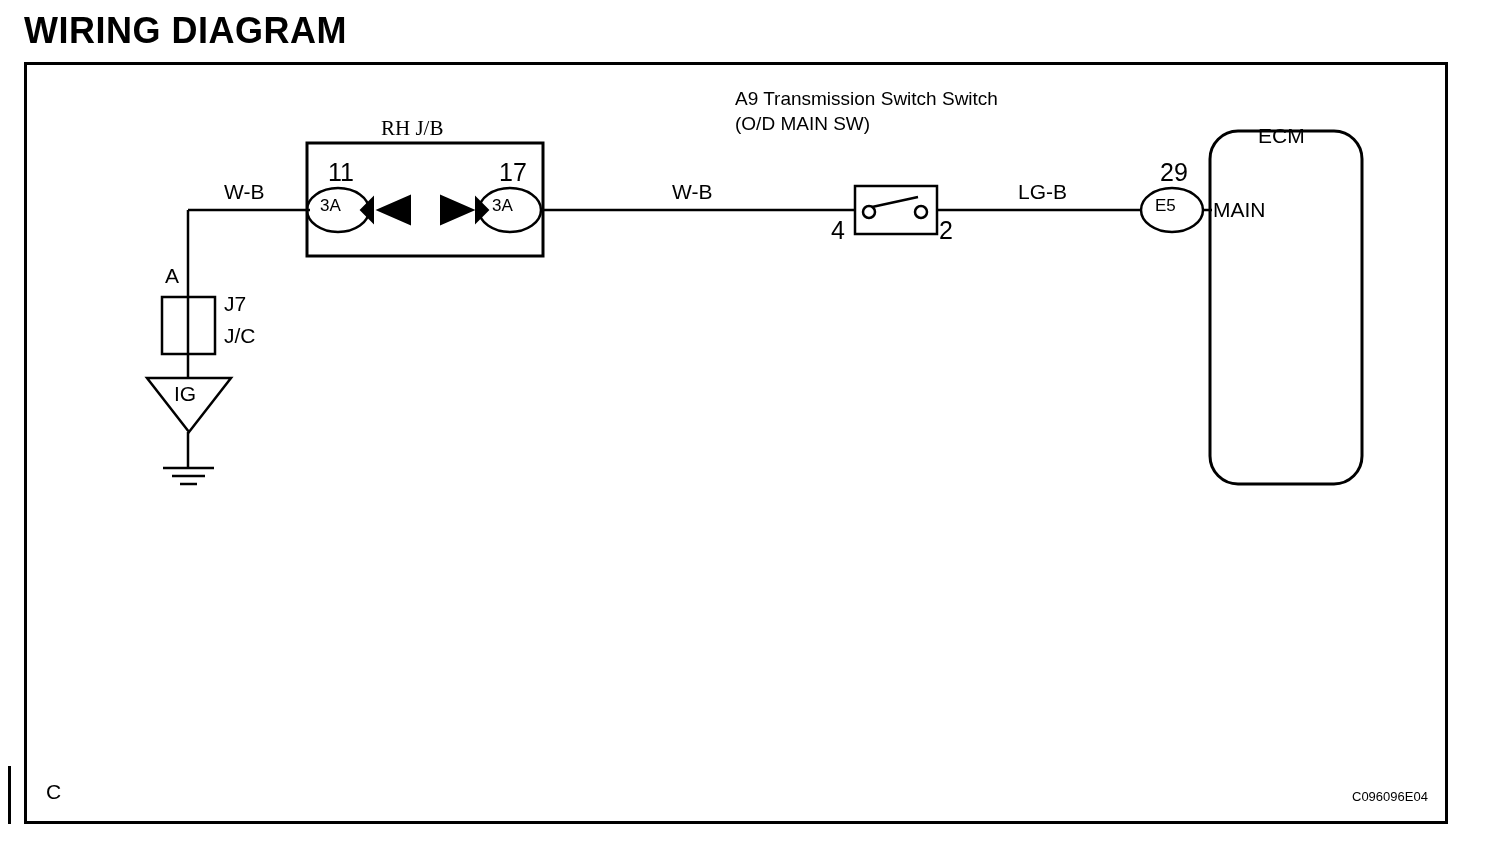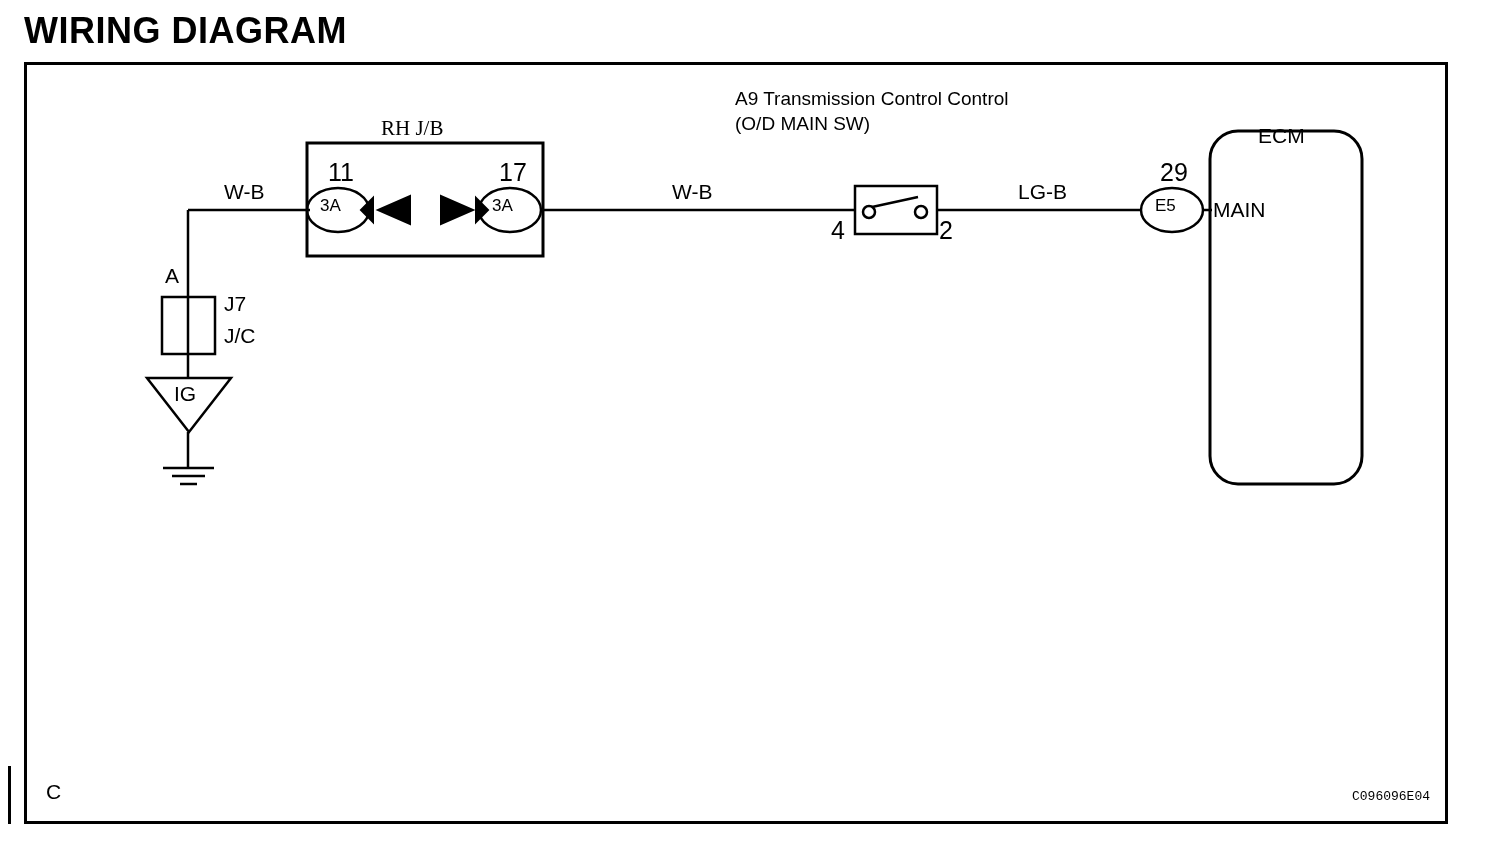--- a/index.html
+++ b/index.html
@@ -130,30 +130,30 @@
 <div class="lbl" style="left:381px; top:116px;font-family:Liberation Serif, serif;">RH J/B</div>
 <div class="lbl lbl-pin" style="left:328px; top:158px;">11</div>
 <div class="lbl lbl-pin" style="left:499px; top:158px;">17</div>
 <div class="lbl lbl-conn" style="left:320px; top:196px;">3A</div>
 <div class="lbl lbl-conn" style="left:492px; top:196px;">3A</div>
 
 <div class="lbl" style="left:224px; top:180px;">W-B</div>
 <div class="lbl" style="left:672px; top:180px;">W-B</div>
 <div class="lbl" style="left:1018px; top:180px;">LG-B</div>
 
-<div class="lbl lbl-sm" style="left:735px; top:88px;">A9 Transmission Control Control</div>
+<div class="lbl lbl-sm" style="left:735px; top:88px;">A9 Transmission Switch Switch</div>
 <div class="lbl lbl-sm" style="left:735px; top:113px;">(O/D MAIN SW)</div>
 <div class="lbl lbl-pin" style="left:831px; top:216px;">4</div>
 <div class="lbl lbl-pin" style="left:939px; top:216px;">2</div>
 
 <div class="lbl" style="left:1258px; top:104px;margin-top:20px;">ECM</div>
 <div class="lbl lbl-pin" style="left:1160px; top:158px;">29</div>
 <div class="lbl lbl-conn" style="left:1155px; top:196px;">E5</div>
 <div class="lbl" style="left:1213px; top:198px;">MAIN</div>
 
 <div class="lbl" style="left:165px; top:264px;">A</div>
 <div class="lbl" style="left:224px; top:292px;">J7</div>
 <div class="lbl" style="left:224px; top:324px;">J/C</div>
 
 <div class="lbl" style="left:174px; top:382px;">IG</div>
 
 <div class="lbl" style="left:46px; top:780px;">C</div>
-<div class="lbl lbl-code" style="left:1352px; top:790px;font-family:Liberation Mono, monospace;">C096096E04</div>
+<div class="lbl lbl-code" style="left:1352px; top:790px;">C096096E04</div>
 
 </body></html>

